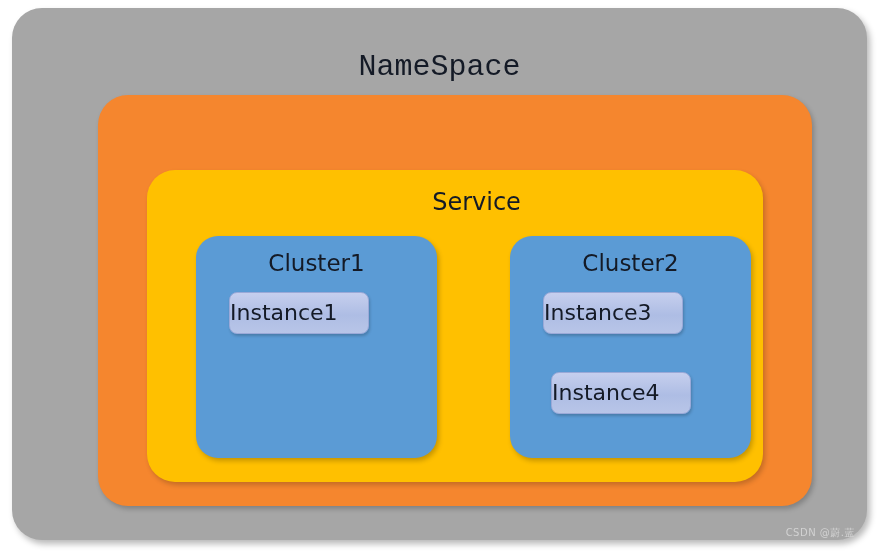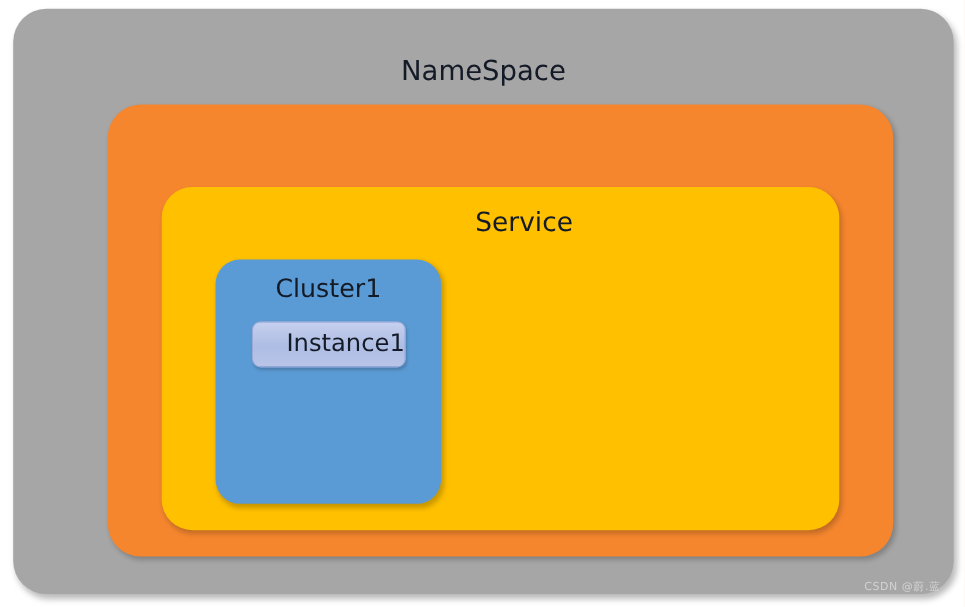--- a/index.html
+++ b/index.html
@@ -42,55 +42,55 @@
     width:616px; height:312px;
     background:#ffc000;
     border-radius:28px;
     box-shadow:2px 3px 5px rgba(0,0,0,0.20);
   }
 
   
   .cluster-box {
     position:absolute;
     top:236px;
-    width:205px; height:222px;
+    width:241px; height:222px;
     background:#5b9bd5;
     border-radius:22px;
     box-shadow:2px 3px 5px rgba(0,0,0,0.22);
   }
   .cluster-box.cluster-1 { left:196px; }
   .cluster-box.cluster-2 { left:510px; }
 
   
   .instance-box {
     position:absolute;
     width:140px; height:42px;
     background:linear-gradient(180deg,#c6cfee 0%,#aebde4 55%,#b8c5e8 100%);
     border:1px solid #9aa9d8;
     border-radius:8px;
     box-shadow:1px 2px 3px rgba(0,0,0,0.20);
     display:flex;
     align-items:center;
-    justify-content:flex-end;
+    justify-content:flex-start;
   }
   .instance-1 { left:33px;  top:56px; }
   .instance-2 { left:41px;  top:136px; }
   .instance-3 { left:33px;  top:56px; }
   .instance-4 { left:41px;  top:136px; }
 
   
   .label {
     position:absolute;
     width:100%;
     text-align:center;
     color:#141a26;
     font-weight:400;
     white-space:nowrap;
   }
-  .label-namespace { top:42px; font-size:25px; }
+  .label-namespace { top:42px; font-size:30px;font-family:Liberation Mono, monospace; }
   .label-group     { top:122px; font-size:25px; }
   .label-service   { top:18px; font-size:24px;padding-left:43px; }
   .label-cluster   { top:14px; font-size:23px; }
 
   .instance-label {
     font-size:22px;
     color:#141a26;
     line-height:1;
   }
 
@@ -123,16 +123,27 @@
 
   <div class="cluster-box cluster-1">
     <div class="label label-cluster">Cluster1</div>
 
     <div class="instance-box instance-1">
       <span class="instance-label">Instance1</span>
     </div>
 
   </div>
 
+  <div class="cluster-box cluster-2">
+    <div class="label label-cluster">Cluster2</div>
+
+    <div class="instance-box instance-3">
+      <span class="instance-label">Instance3</span>
+    </div>
+
+    <div class="instance-box instance-4">
+      <span class="instance-label">Instance4</span>
+    </div>
+  </div>
 
   <div class="watermark">CSDN @蔚.蓝</div>
 
 </div>
 
 </body></html>

